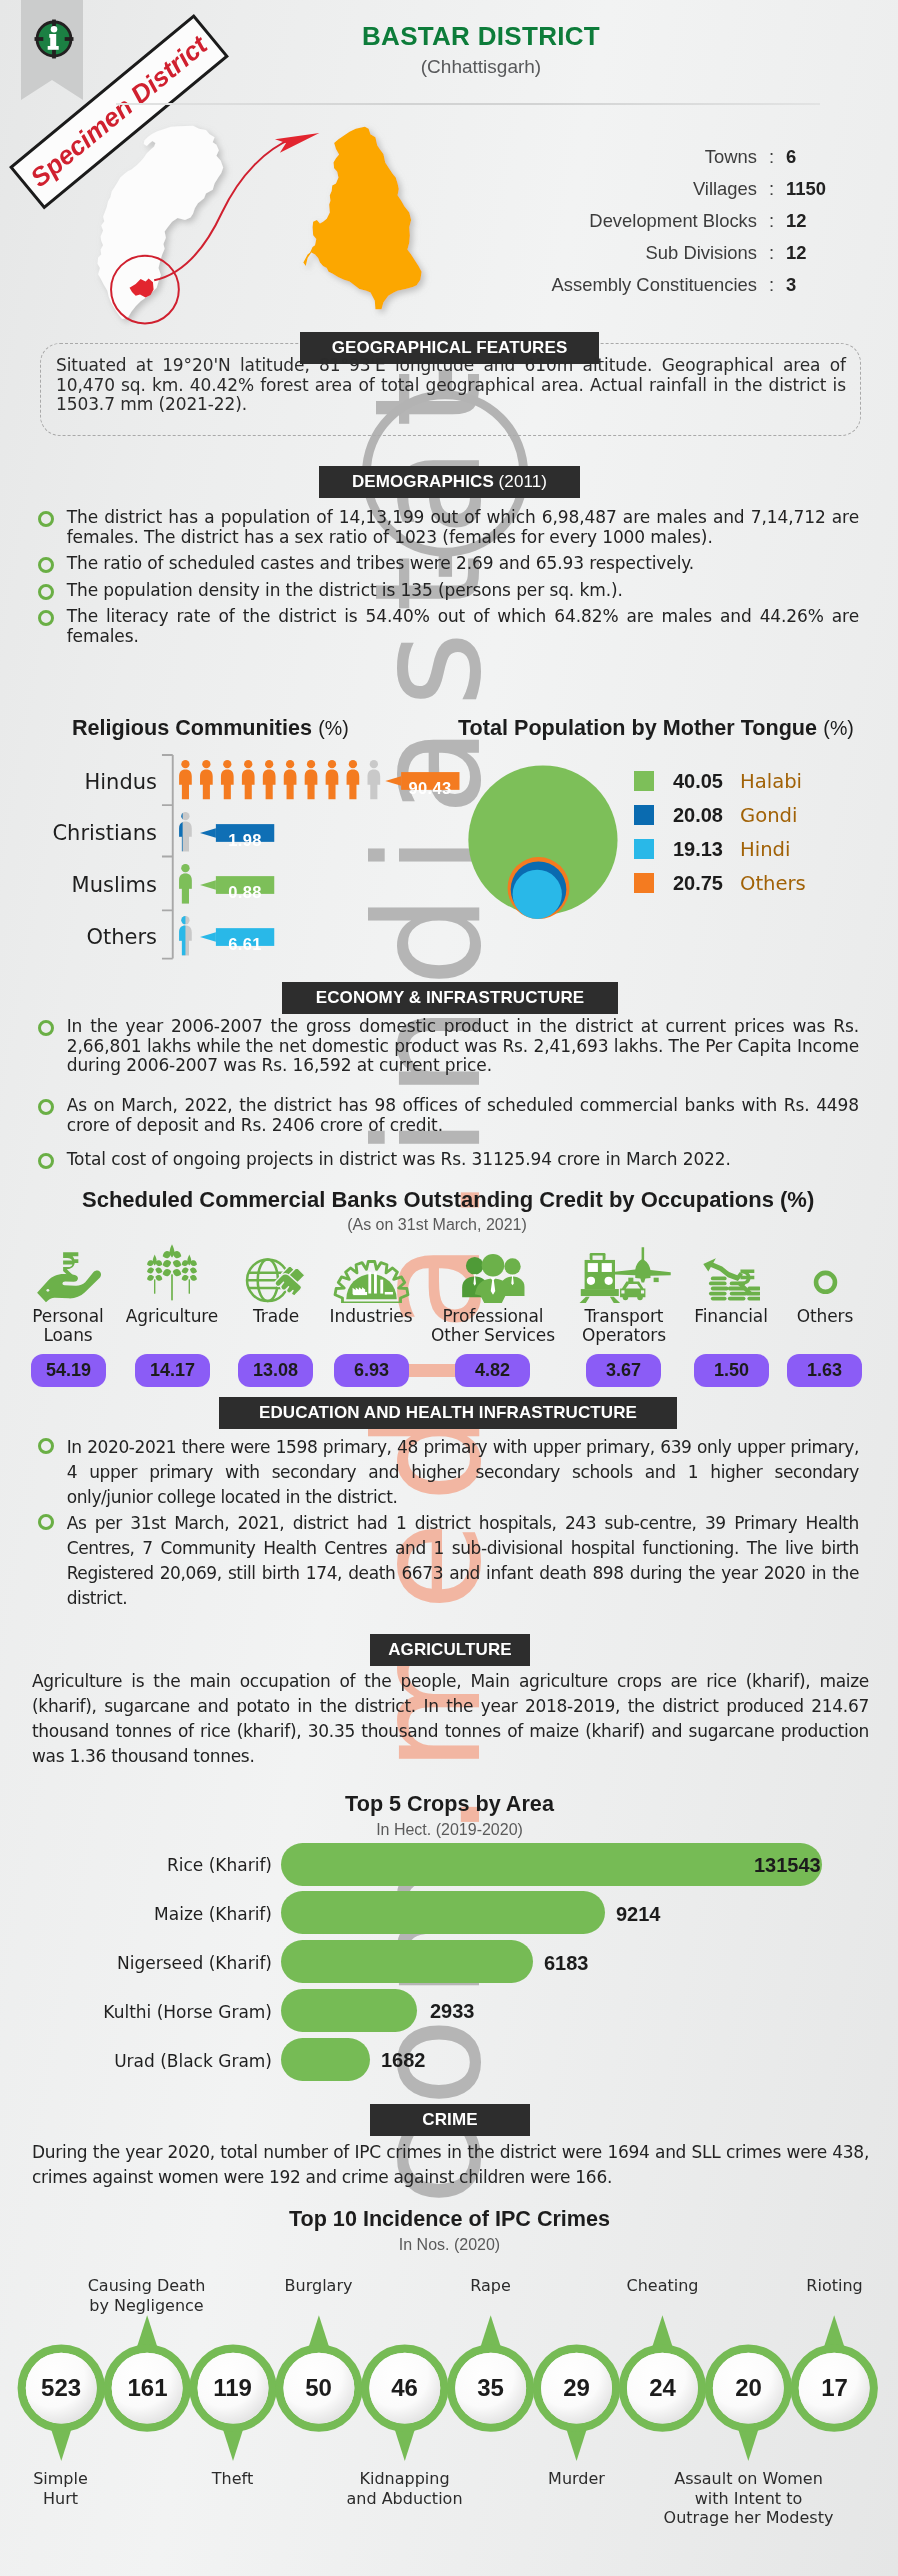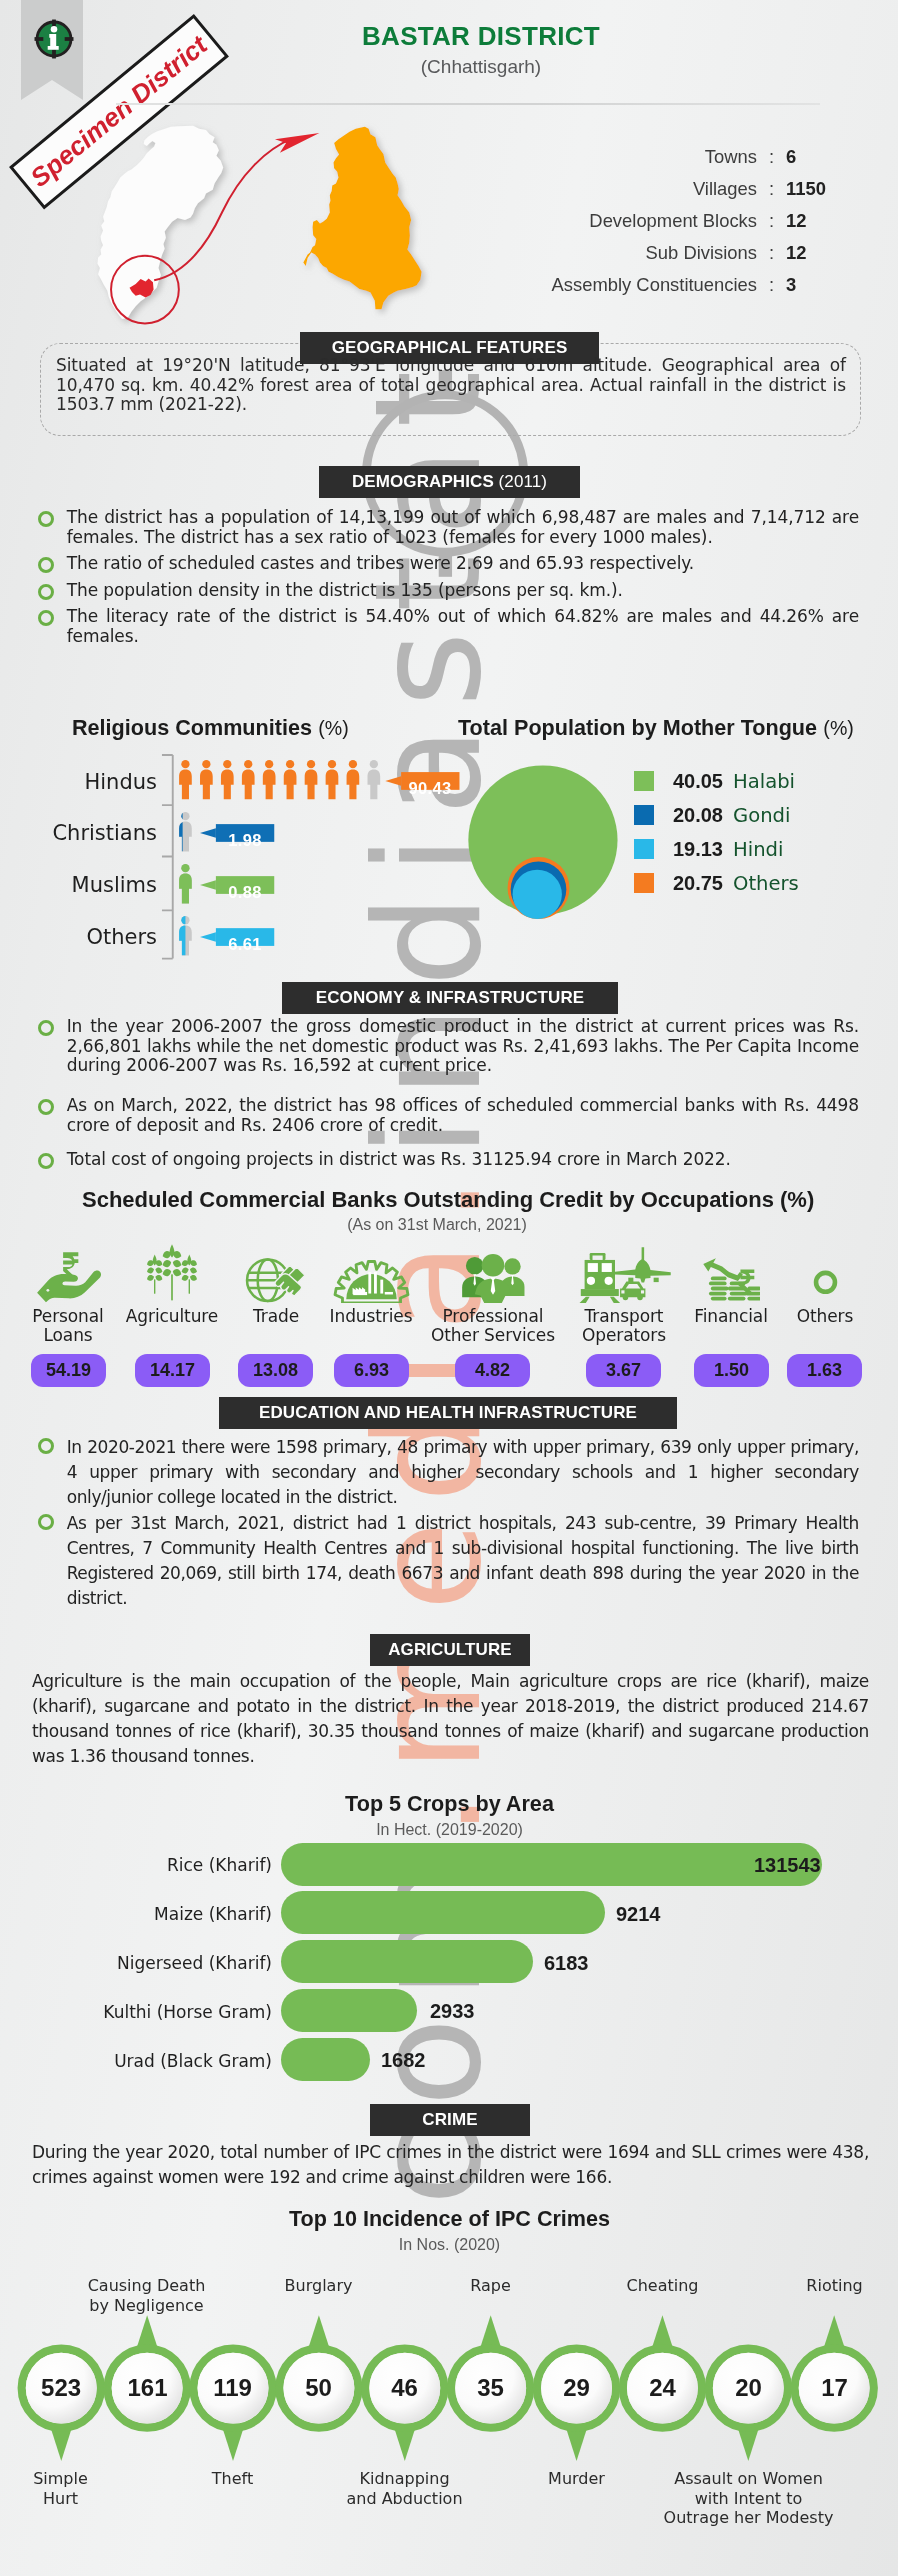--- a/index.html
+++ b/index.html
@@ -79,21 +79,21 @@
     font-family:"DejaVu Sans",sans-serif;font-size:21px;color:#1f1f1f;white-space:nowrap}
   .tagbox{position:absolute;height:34px;display:flex;align-items:center;justify-content:center;
     color:#fff;font-family:"Liberation Sans",sans-serif;font-weight:700;font-size:16.5px;
     letter-spacing:0.3px;padding-bottom:0.6px}
 
   
   .lgrow{display:flex;align-items:center;height:34px}
   .lgrow .sw{width:19.6px;height:19.6px;flex:0 0 auto;margin-right:11.4px}
   .lgrow .lv{font-family:"Liberation Sans",sans-serif;font-weight:700;font-size:20px;color:#1c1c1c;
     width:58px;text-align:right}
-  .lgrow .ln{font-family:"DejaVu Sans",sans-serif;font-size:19.6px;color:#14532d;margin-left:10px}
+  .lgrow .ln{font-family:"DejaVu Sans",sans-serif;font-size:19.6px;color:#a16207;margin-left:17px}
 
   
   .occ{position:absolute;width:146px;margin-left:-73px;text-align:center}
   .occ .ic{height:67px;display:flex;align-items:flex-end;justify-content:center}
   .occ .ic svg{display:block}
   .occ .lb{font-family:"DejaVu Sans",sans-serif;font-size:17px;color:#1f1f1f;line-height:19.6px;
     white-space:pre-line;margin-top:3.8px;letter-spacing:-0.1px}
   .occpill{position:absolute;height:33px;border-radius:12px;background:#8b5cf6;
     display:flex;align-items:center;justify-content:center;
     font-family:"Liberation Sans",sans-serif;font-weight:700;font-size:18px;color:#1c1c1c}

